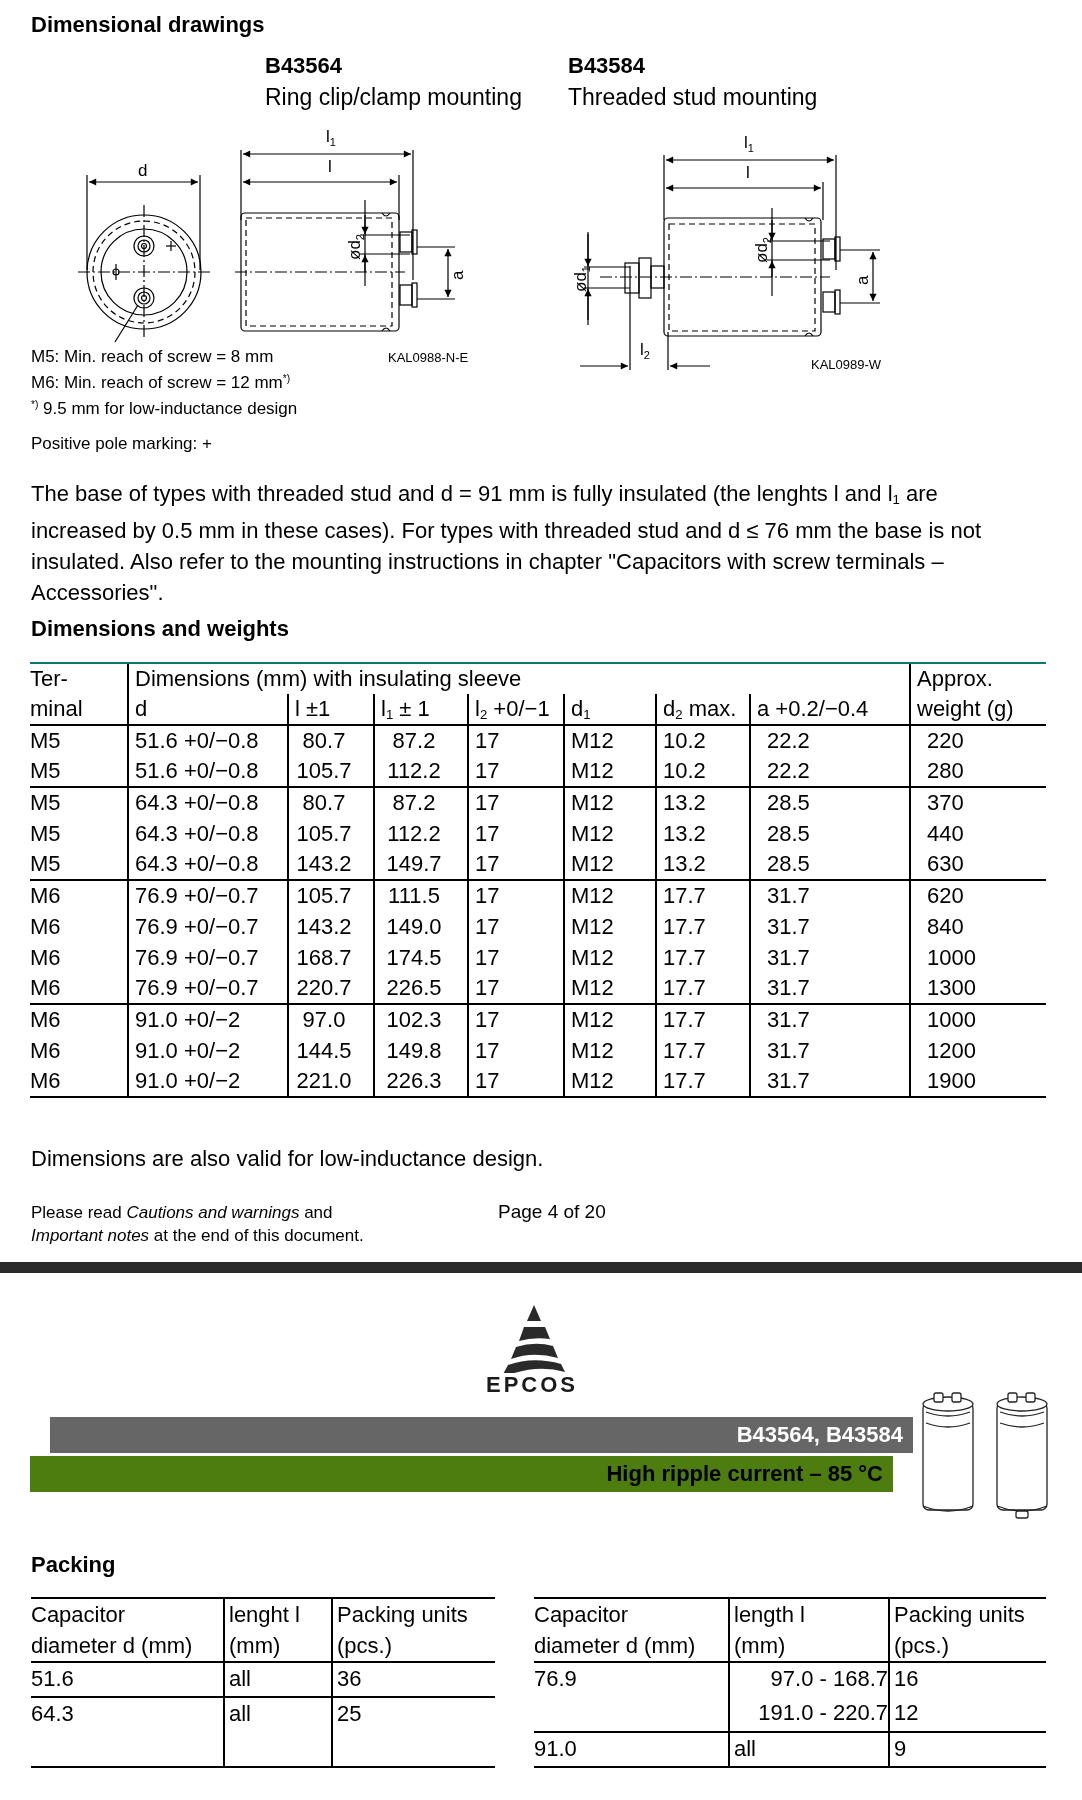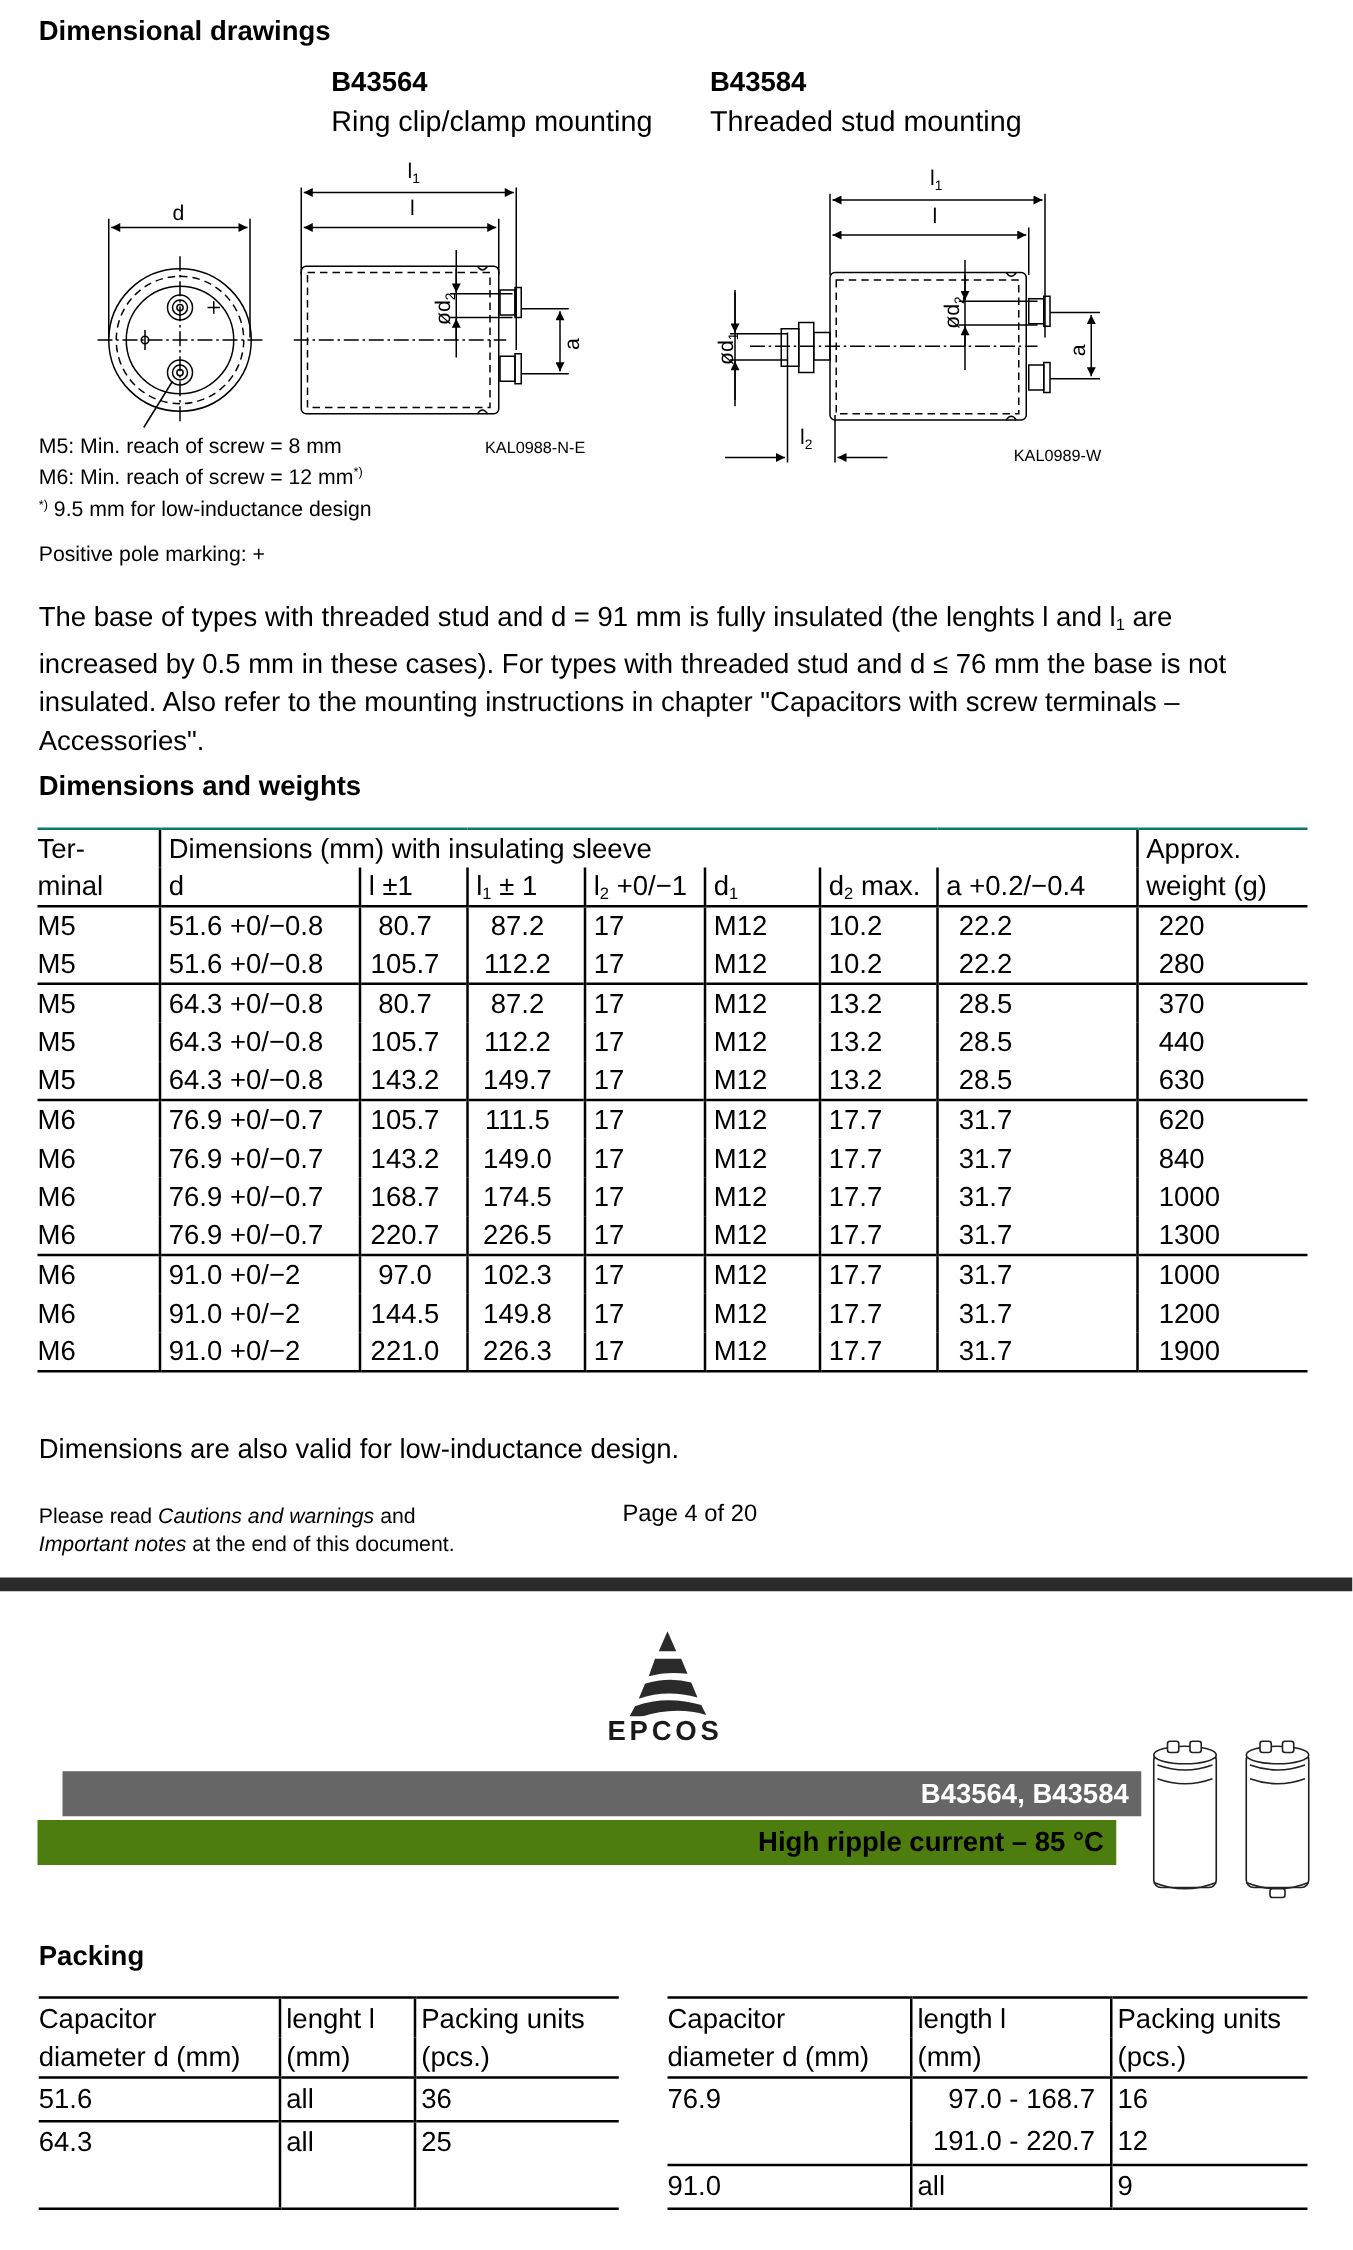--- a/index.html
+++ b/index.html
@@ -32,21 +32,21 @@
   .bar-dark { position: absolute; left: 30px; top: 1417px; width: 863px; height: 36px; background: #666666; color: #fff; font-weight: bold; font-size: 22px; text-align: right; padding-right: 10px; line-height: 36px; margin-left: 20px; }
   .bar-light { position: absolute; left: 30px; top: 1456px; width: 863px; height: 36px; background: #4d7c0f; color: #000; font-weight: bold; font-size: 22px; text-align: right; padding-right: 10px; line-height: 36px; }
 
   table.pk { position: absolute; border-collapse: collapse; font-size: 22px; }
   table.pk th, table.pk td { font-weight: normal; text-align: left; padding: 0 0 0 4px; vertical-align: top; white-space: nowrap; line-height: 31px; }
   table.pk thead tr:first-child th { border-top: 2px solid #000; }
   table.pk thead tr:last-child th { border-bottom: 2px solid #000; }
   table.pk .vl { border-left: 2px solid #000; }
   table.pk tr.sep td { border-top: 2px solid #000; }
   table.pk tr.end td { border-bottom: 2px solid #000; }
-  table.pk td.r { text-align: right; padding-right: 12px; margin-left: 20px; }
+  table.pk td.r { text-align: right; padding-right: 0; margin-left: 20px; }
   table.pk .c0 { padding-left: 0; }
 </style>
 </head>
 <body>
 
 <div class="abs h2" style="left:31px;top:12px;">Dimensional drawings</div>
 
 <div class="abs code-bold" style="left:265px;top:53px;">B43564</div>
 <div class="abs sub-title" style="left:265px;top:84px;">Ring clip/clamp mounting</div>
 <div class="abs code-bold" style="left:568px;top:53px;">B43584</div>

